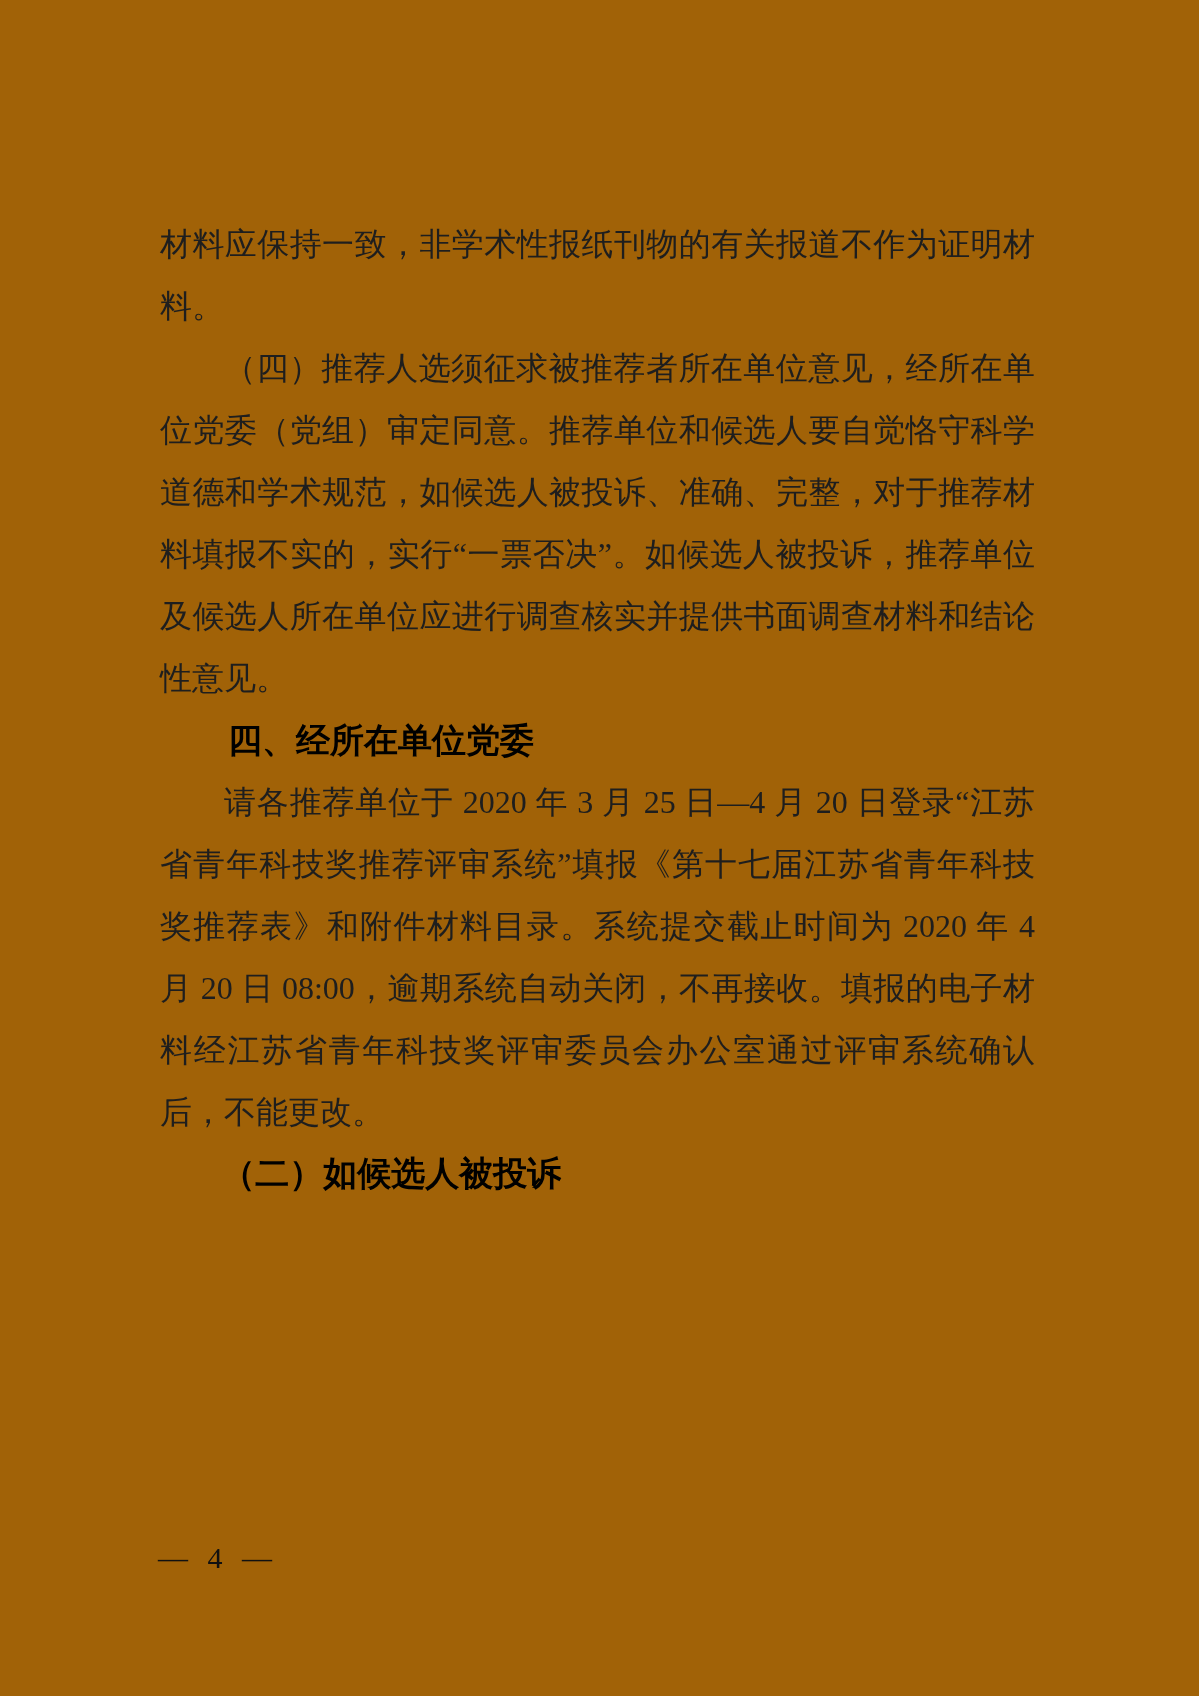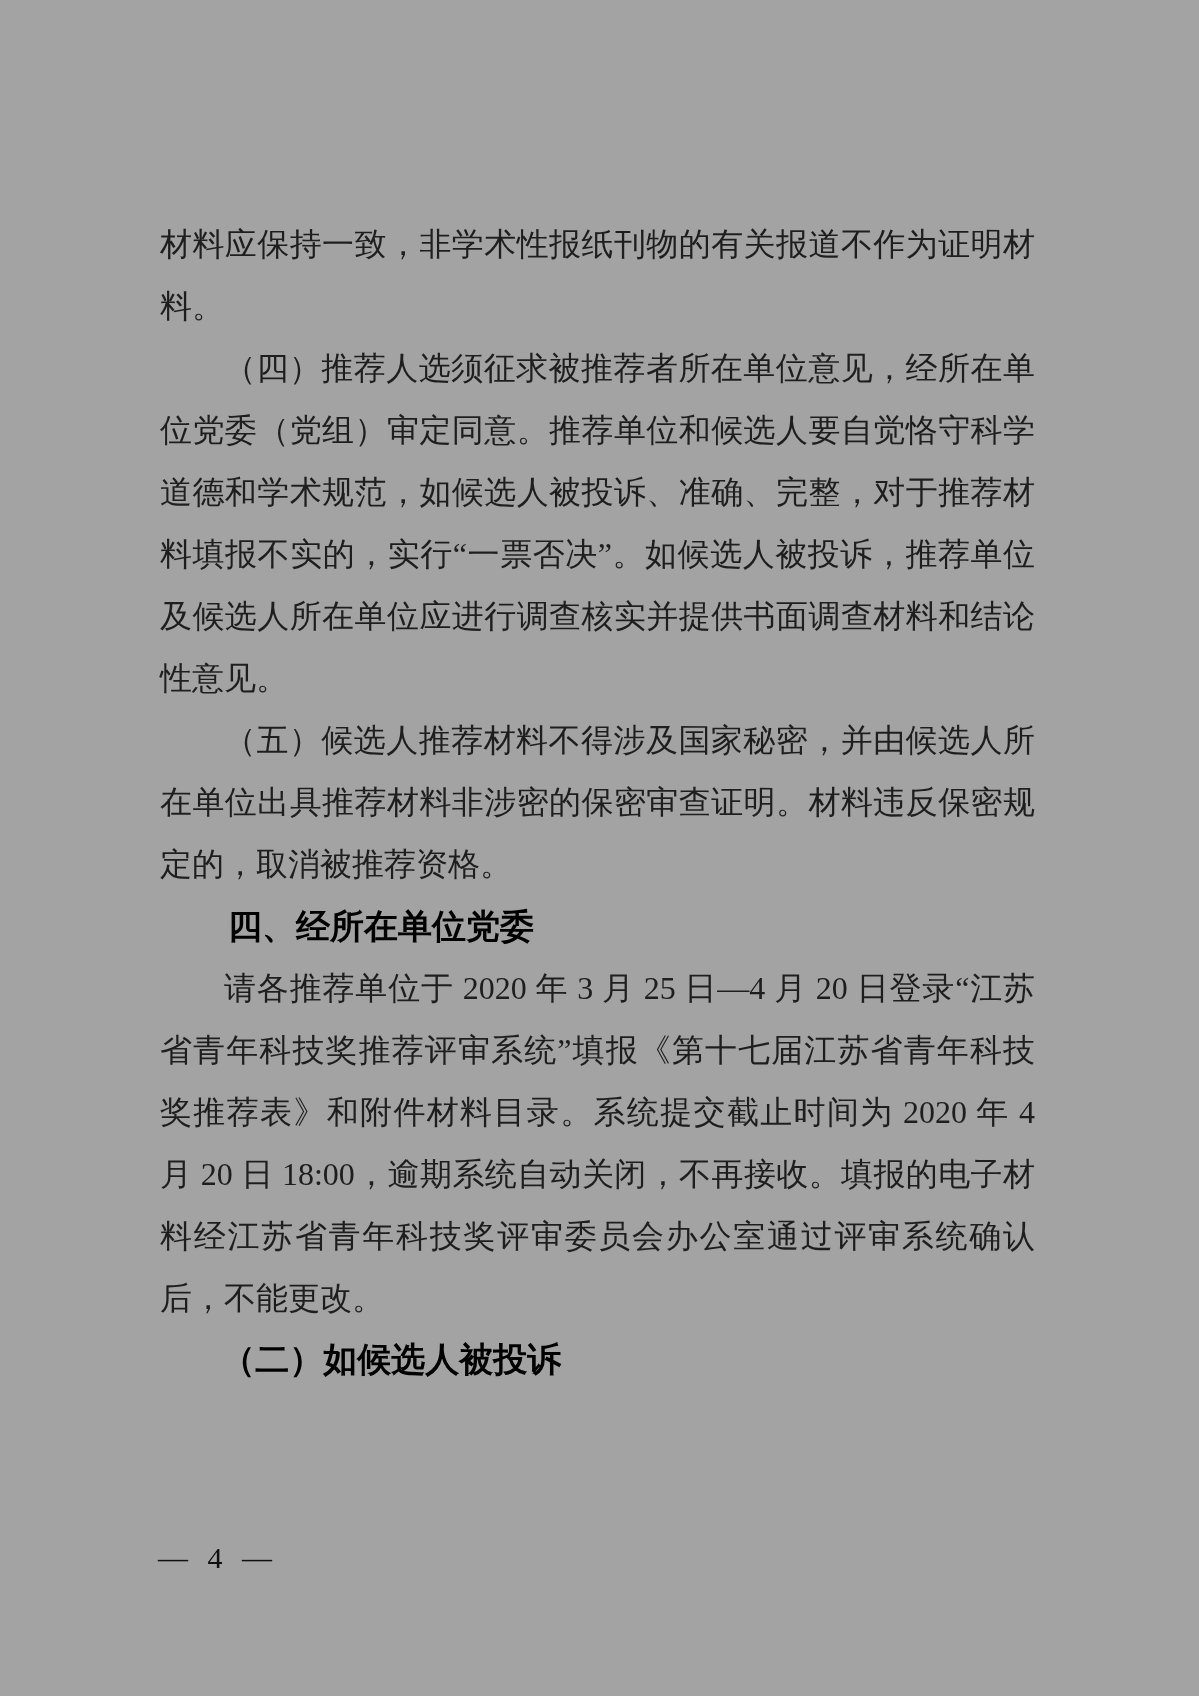--- a/index.html
+++ b/index.html
@@ -4,21 +4,21 @@
 <style>
   html, body {
     margin: 0;
     padding: 0;
     background: #ffffff;
   }
   .page {
     position: relative;
     width: 1199px;
     height: 1696px;
-    background: #a3a3a3;
+    background: #a16207;
     overflow: hidden;
     font-family: "Liberation Serif", "DejaVu Serif", serif;
     color: #1e1e1e;
   }
   .content {
     position: absolute;
     left: 160px;
     top: 213px;
     width: 875px;
   }
@@ -62,19 +62,18 @@
     font-family: "Liberation Serif", "DejaVu Serif", serif;
   }
 </style>
 </head>
 <body>
 
 <div class="page">
   <div class="content">
       <p class="body">材料应保持一致，非学术性报纸刊物的有关报道不作为证明材料。</p>
       <p class="body indent">（四）推荐人选须征求被推荐者所在单位意见，经所在单位党委（党组）审定同意。推荐单位和候选人要自觉恪守科学道德和学术规范，如候选人被投诉、准确、完整，对于推荐材料填报不实的，实行“一票否决”。如候选人被投诉，推荐单位及候选人所在单位应进行调查核实并提供书面调查材料和结论性意见。</p>
-      <p class="body indent">（五）候选人推荐材料不得涉及国家秘密，并由候选人所在单位出具推荐材料非涉密的保密审查证明。材料违反保密规定的，取消被推荐资格。</p>
       <p class="h-major">四、经所在单位党委</p>
-      <p class="body indent">请各推荐单位于 2020 年 3 月 25 日—4 月 20 日登录“江苏省青年科技奖推荐评审系统”填报《第十七届江苏省青年科技奖推荐表》和附件材料目录。系统提交截止时间为 2020 年 4 月 20 日 18:00，逾期系统自动关闭，不再接收。填报的电子材料经江苏省青年科技奖评审委员会办公室通过评审系统确认后，不能更改。</p>
+      <p class="body indent">请各推荐单位于 2020 年 3 月 25 日—4 月 20 日登录“江苏省青年科技奖推荐评审系统”填报《第十七届江苏省青年科技奖推荐表》和附件材料目录。系统提交截止时间为 2020 年 4 月 20 日 08:00，逾期系统自动关闭，不再接收。填报的电子材料经江苏省青年科技奖评审委员会办公室通过评审系统确认后，不能更改。</p>
       <p class="h-sub">（二）如候选人被投诉</p>
     </div>
   <div class="footer">— 4 —</div>
 </div>
 
 </body></html>

